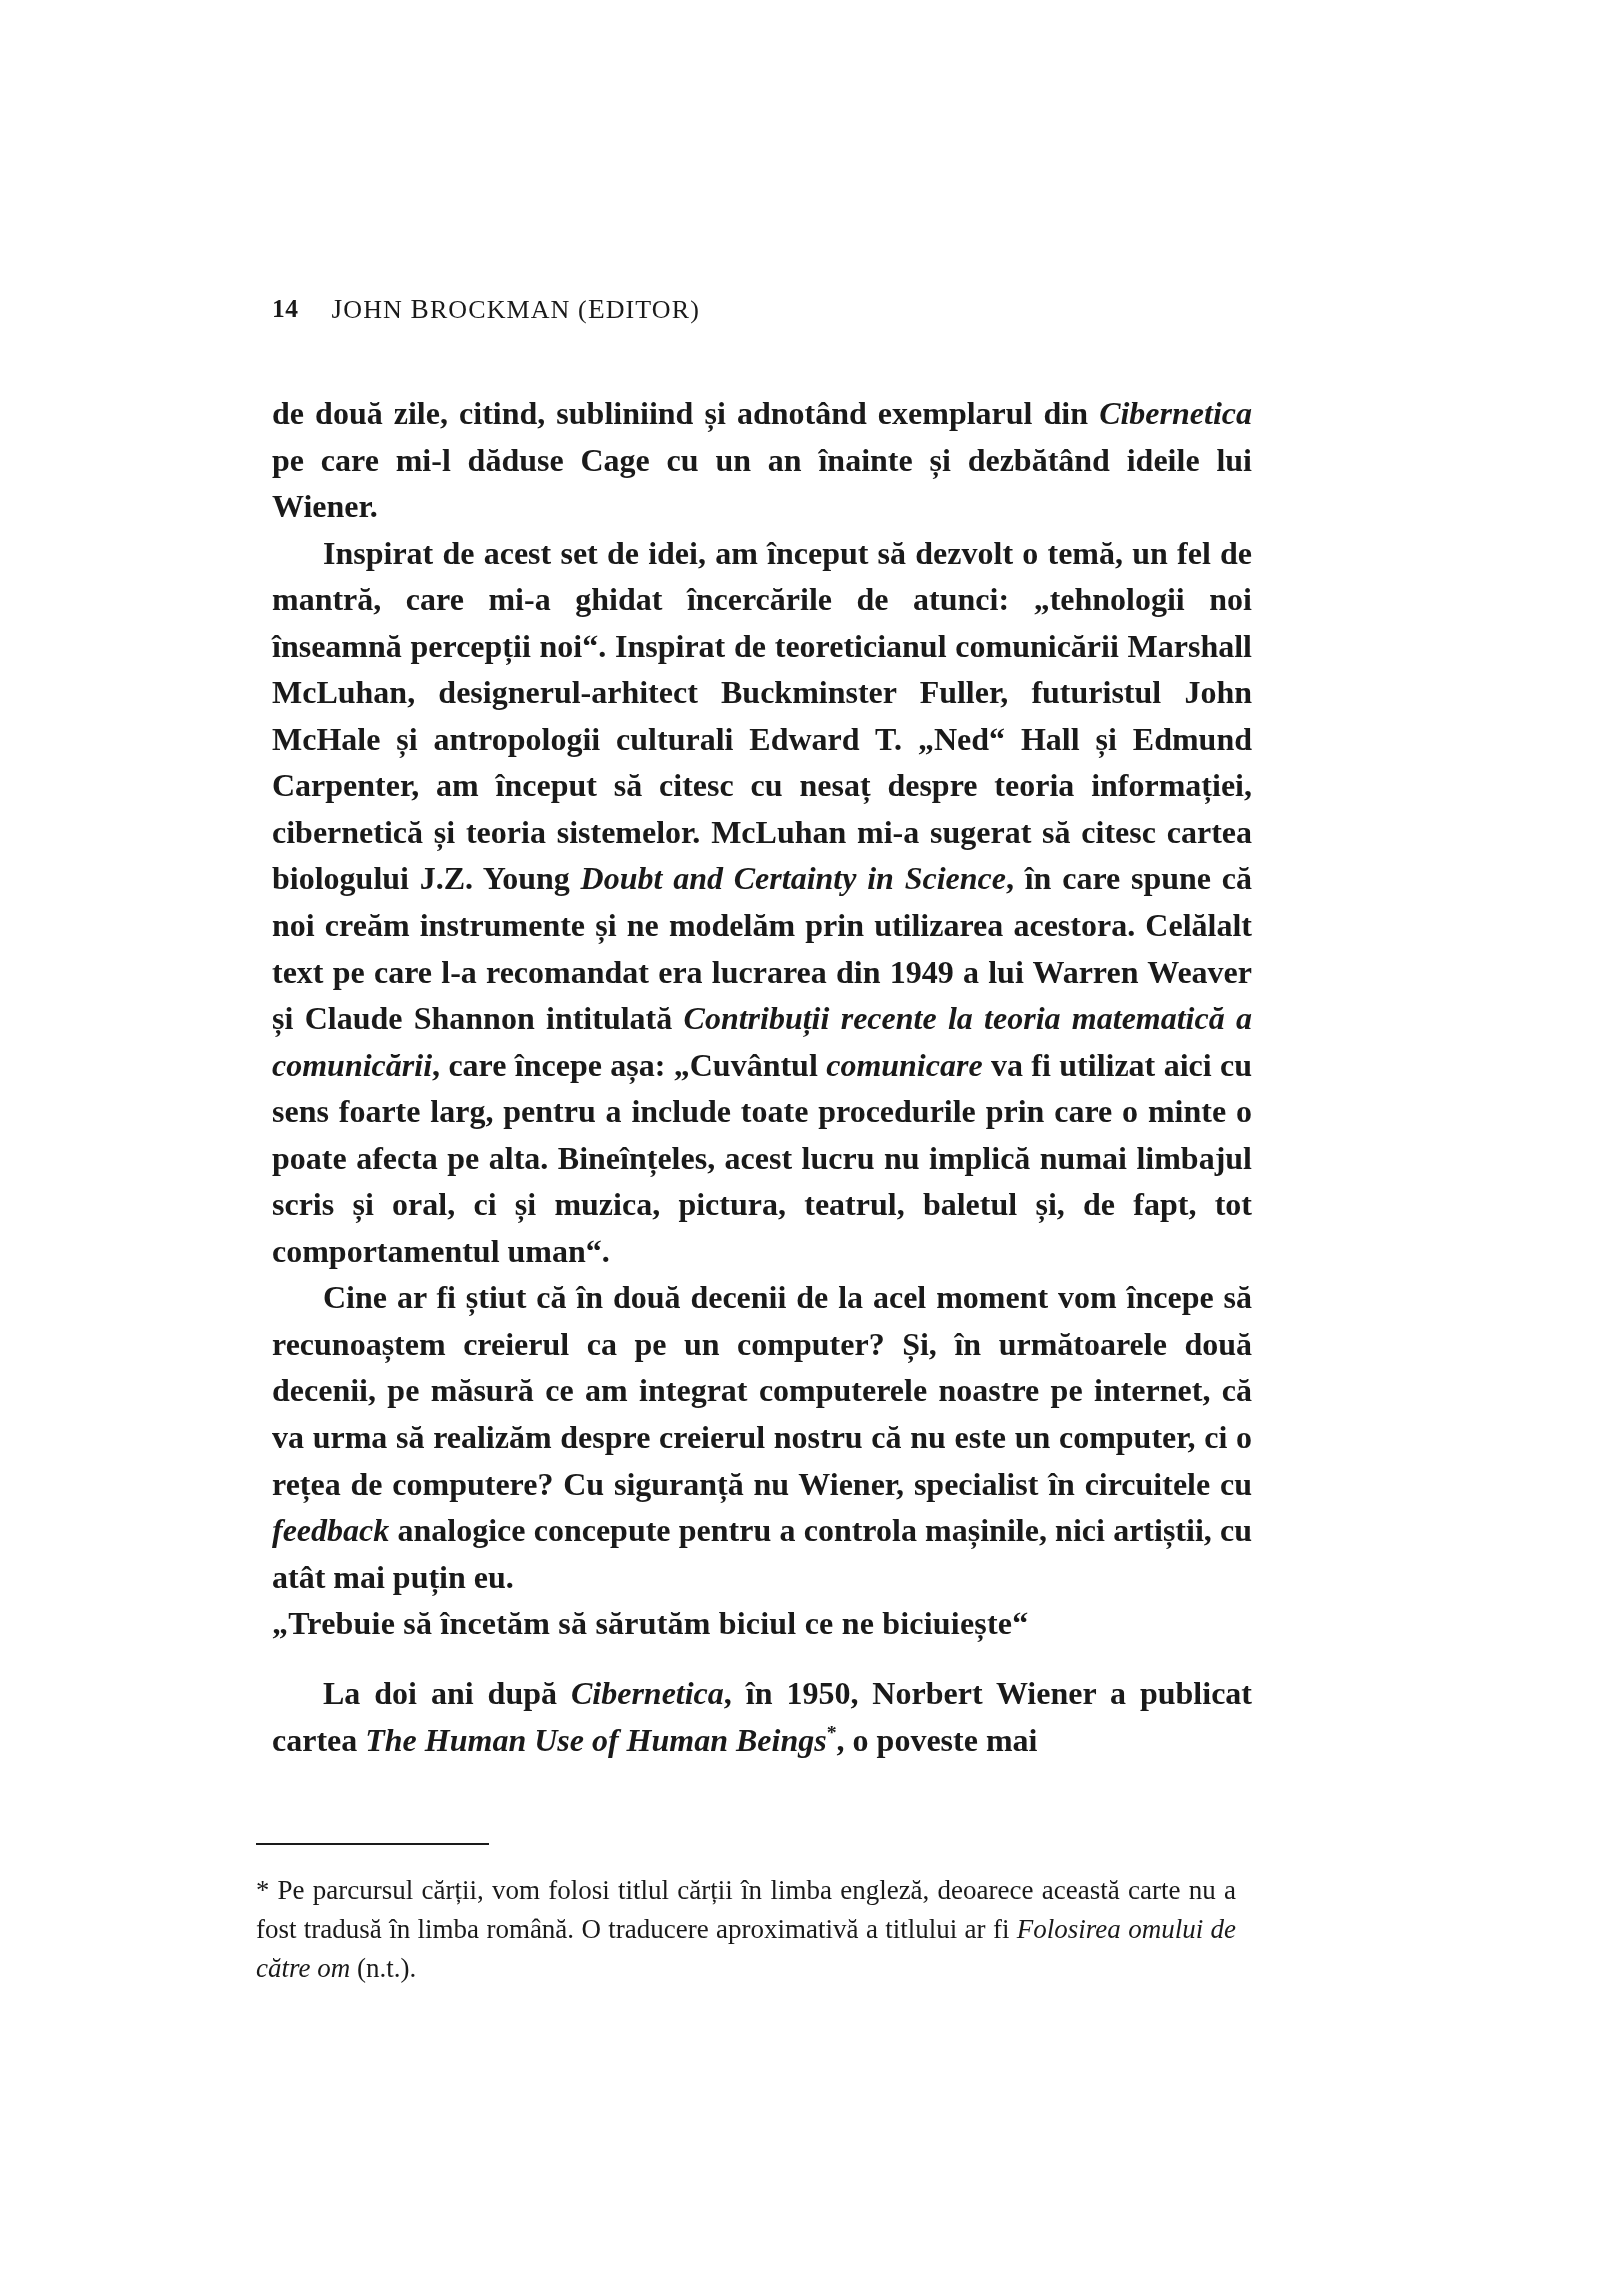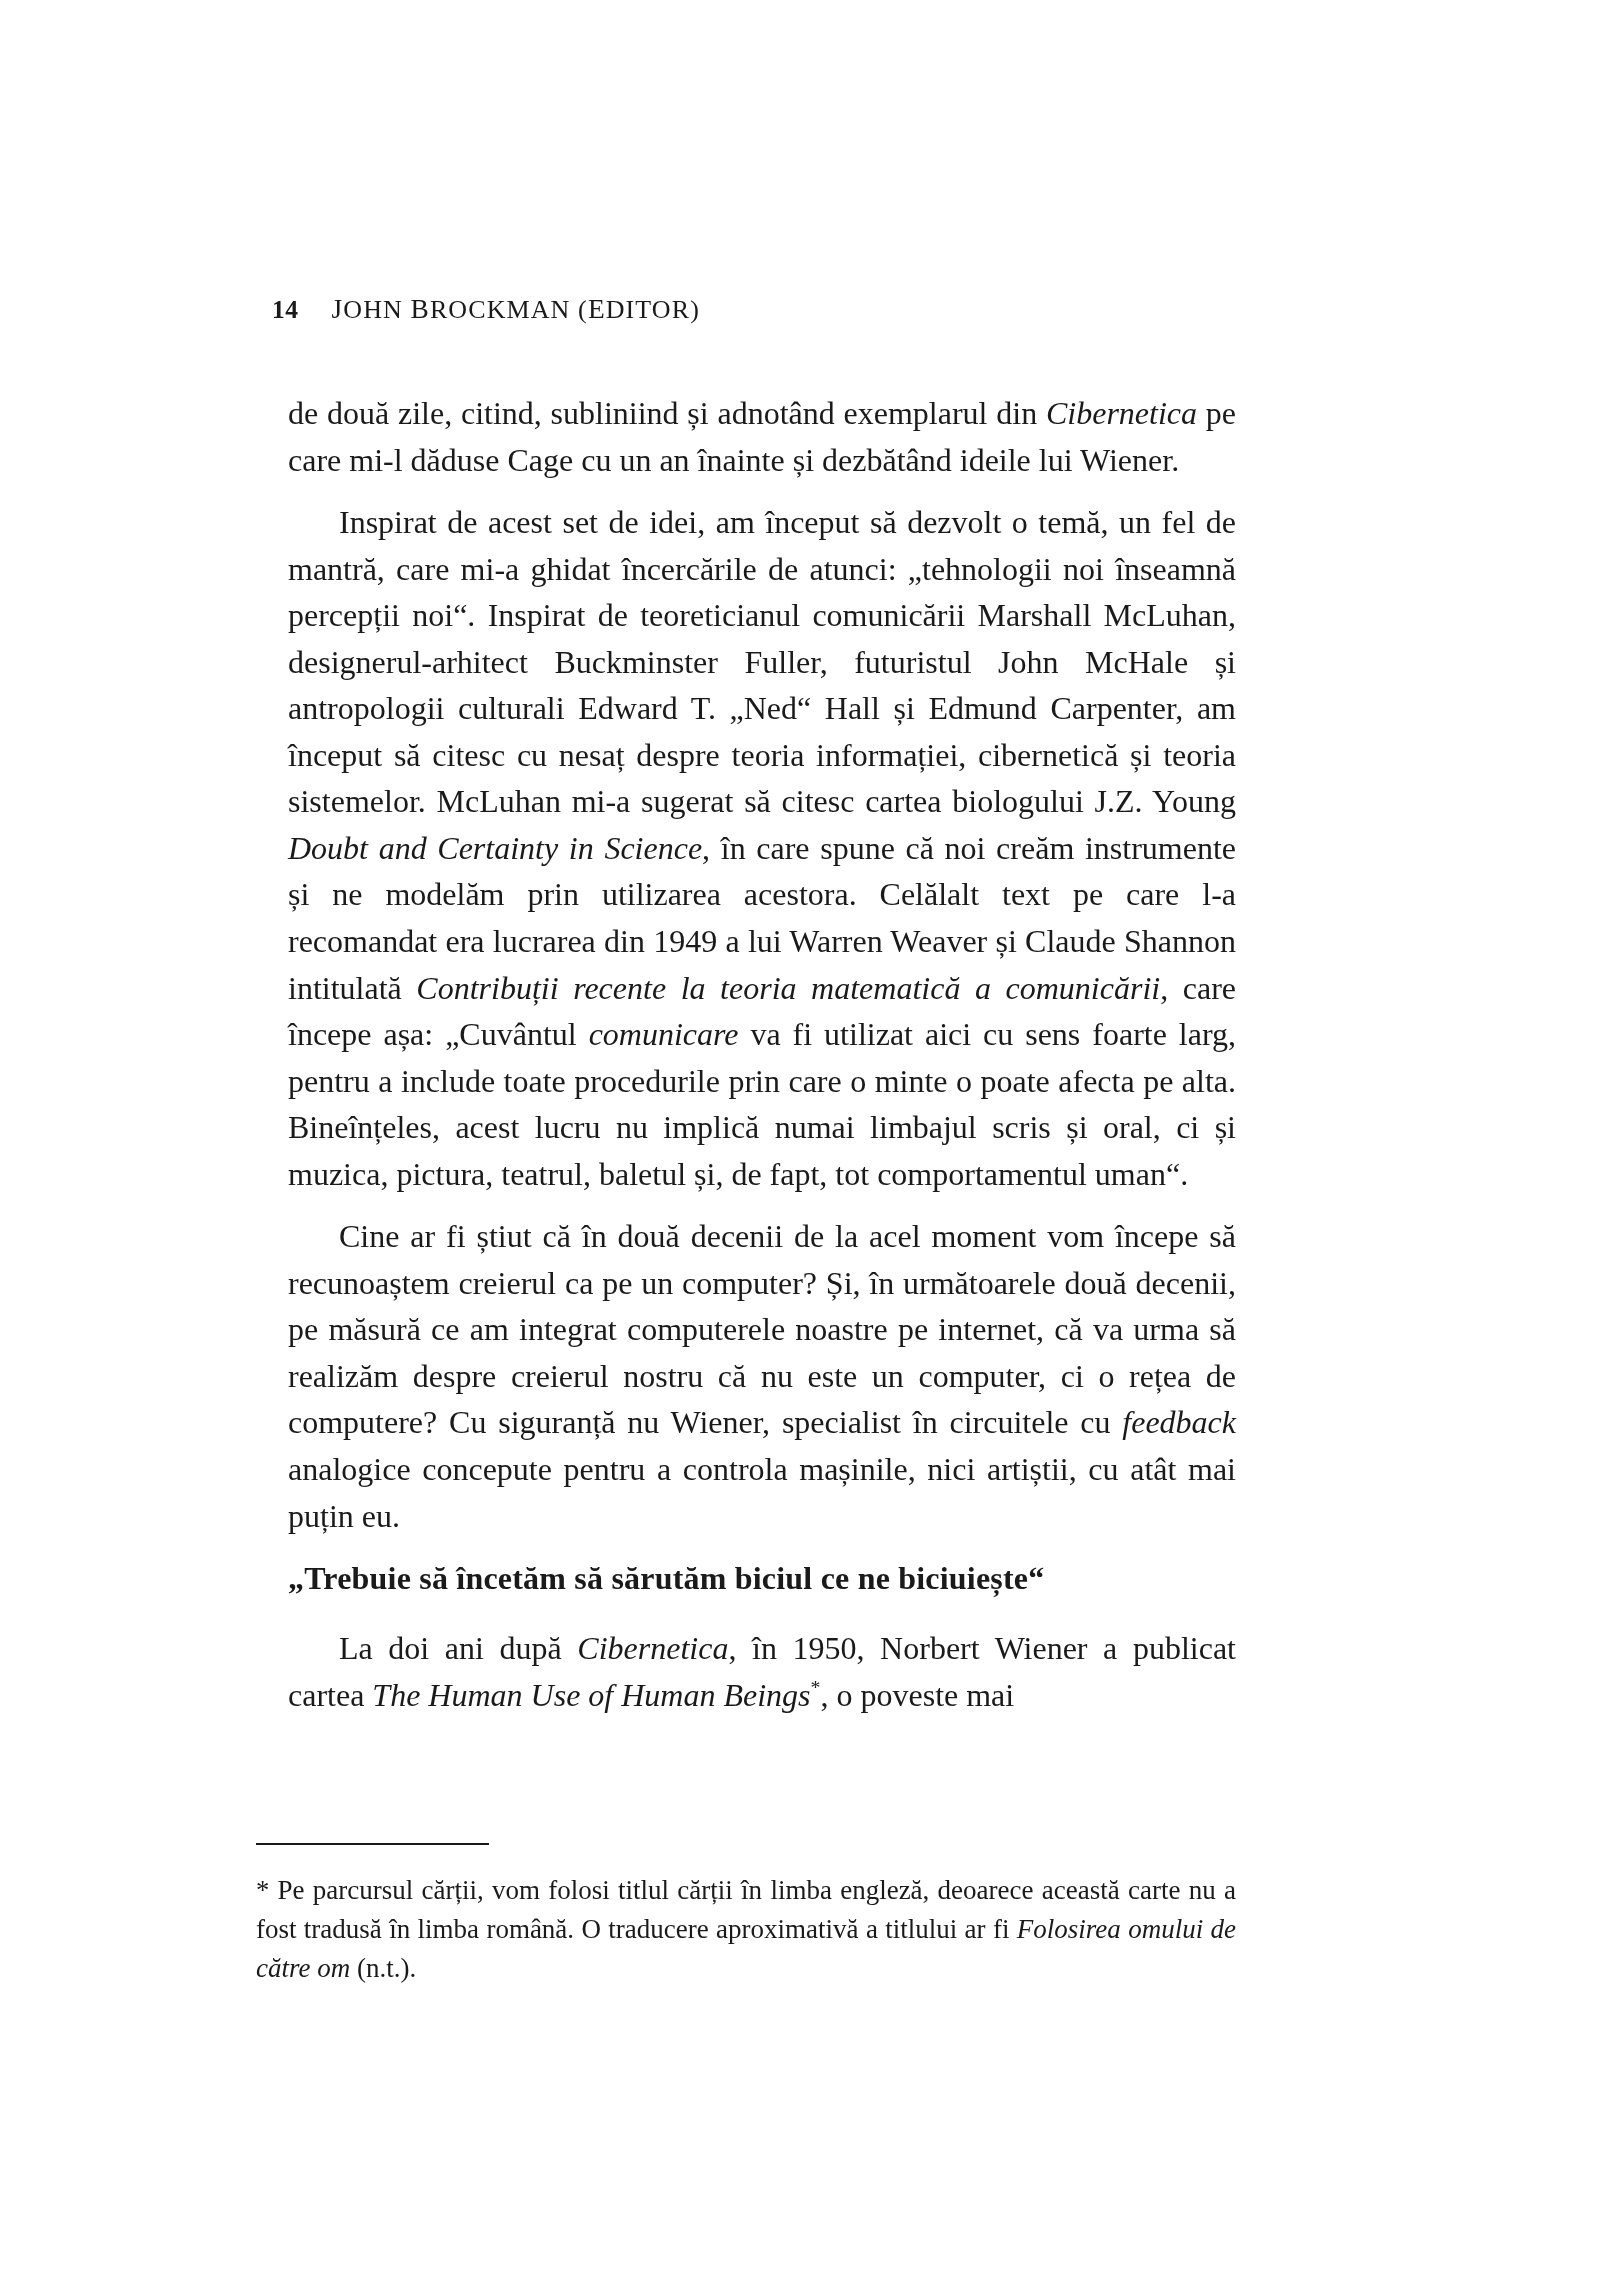--- a/index.html
+++ b/index.html
@@ -24,45 +24,46 @@
   }
   .content {
     position: absolute;
     left: 272px;
     top: 294px;
     width: 980px;
   }
   
   .running-head {
     display: flex;
-    align-items: center;
+    align-items: flex-start;
     gap: 33px;
     font-family: "Liberation Serif", serif;
     margin-bottom: 65px;
   }
   .folio {
     font-size: 25.5px;
     font-weight: bold;
     letter-spacing: 0.5px;
   }
   .head-title {
     font-size: 26px;
     letter-spacing: 1.1px;
   }
   .smallcaps-first {
     font-size: 27.4px;
   }
   
   .body-text p {
-    margin: 16px;
+    margin: 0;
     font-size: 32px;
     line-height: 1.455;
     text-align: justify;
     text-justify: inter-word;
     hyphens: manual;
+    font-weight: bold;
   }
   .body-text p.indent {
     text-indent: 51px;
   }
   em, .it {
     font-style: italic;
   }
   .subhead {
     margin: 57px 0 0 0;
     font-size: 32px;

